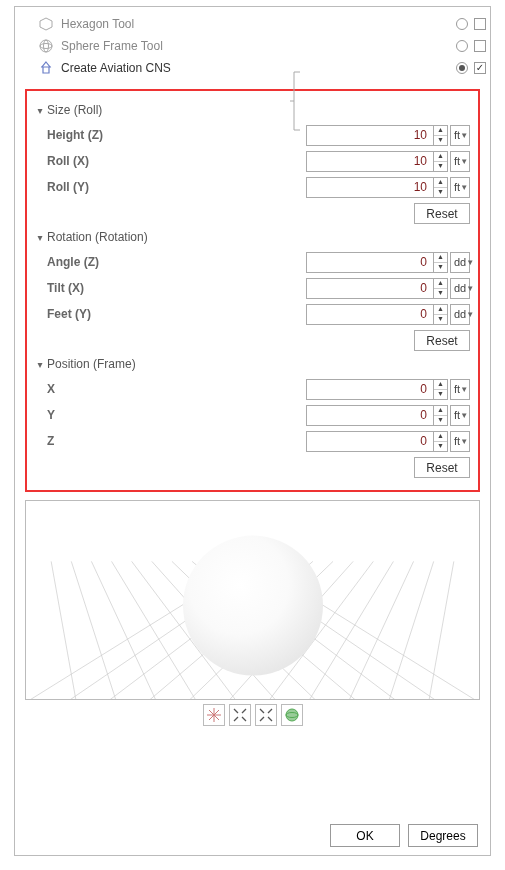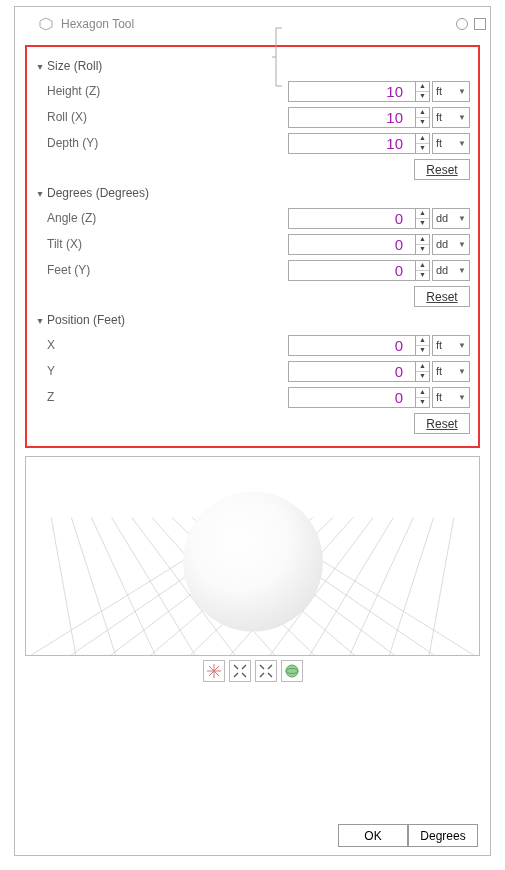--- a/index.html
+++ b/index.html
@@ -11,56 +11,78 @@
 .tool-icon { width: 18px; height: 18px; margin-right: 6px; display: flex; align-items: center; justify-content: center; }
 .tool-label { flex: 1; }
 .tool-radio { width: 12px; height: 12px; border: 1px solid #999; border-radius: 50%; margin-right: 6px; display:flex; align-items:center; justify-content:center; }
 .tool-radio.sel::after { content:""; width:6px; height:6px; border-radius:50%; background:#555; }
 .tool-check { width: 12px; height: 12px; border: 1px solid #999; background:#fff; display:flex; align-items:center; justify-content:center; }
 .tool-check.sel::after { content:"✓"; font-size:10px; line-height:10px; color:#333; }
 .red-panel { margin: 4px 10px 8px 10px; border: 2px solid #e33; padding: 6px 8px 8px 8px; }
 .sect-head { display:flex; align-items:center; color:#555; margin: 6px 0 6px 0; cursor:pointer; }
 .chev { width: 10px; text-align:center; font-size:10px; margin-right:2px; color:#666; }
 .field-row { display:flex; align-items:center; height:24px; margin:2px 0 2px 12px; }
-.field-label { width: 90px; color:#666; }
+.field-label { width: 90px; color:#666;font-weight:bold; }
 .spacer { flex:1; }
-.num-input { width:128px; height:21px; border:1px solid #aaa; text-align:right; padding:0 12px; font-size:15px; color:#a21caf; }
+.num-input { width:128px; height:21px; border:1px solid #aaa; text-align:right; padding:0 6px; font-size:12px; color:#7f1d1d; }
 .spinner { width:14px; height:21px; border:1px solid #aaa; border-left:none; display:flex; flex-direction:column; }
 .spinner div { flex:1; font-size:7px; line-height:8px; text-align:center; color:#444; cursor:pointer; }
 .spinner div:first-child { border-bottom:1px solid #ccc; }
-.unit { width:38px; height:21px; border:1px solid #aaa; margin-left:2px; display:flex; align-items:center; padding:0 3px; font-size:11px; color:#444; cursor:pointer; }
+.unit { width:20px; height:21px; border:1px solid #aaa; margin-left:2px; display:flex; align-items:center; padding:0 3px; font-size:11px; color:#444; cursor:pointer; }
 .unit .dd { margin-left:auto; font-size:8px; color:#666; }
-.reset-row { display:flex; justify-content:flex-end; margin:4px 0 4px 0;text-decoration:underline; }
+.reset-row { display:flex; justify-content:flex-end; margin:4px 0 4px 0; }
 .reset-btn { width:56px; height:21px; border:1px solid #aaa; background:#fff; font-size:12px; color:#333; cursor:pointer; }
 .preview { margin: 0 10px 4px 10px; height: 200px; border:1px solid #bbb; background:#fff; position:relative; overflow:hidden; }
 .grid { position:absolute; inset:0; }
 .sphere { position:absolute; left:50%; top:50%; width:140px; height:140px; border-radius:50%; transform:translate(-50%,-46%); background: radial-gradient(circle at 40% 35%, #fff 0%, #fafafa 40%, #e8e8e8 75%, #ddd 100%); }
 .preview-toolbar { display:flex; justify-content:center; gap:4px; margin-bottom:6px; }
 .tbtn { width:22px; height:22px; border:1px solid #bbb; background:#fff; display:flex; align-items:center; justify-content:center; cursor:pointer; font-size:12px; }
-.footer { display:flex; justify-content:flex-end; gap:0; padding: 2px 12px 0 0; margin-top:auto; }
+.footer { display:flex; justify-content:flex-end; gap:8px; padding: 2px 12px 0 0; margin-top:auto; }
 .dlg-btn { width:70px; height:23px; border:1px solid #999; background:#fff; font-size:12px; cursor:pointer; }
 .link-bracket { position: relative; width: 12px; height: 70px; margin-right: 4px; }
 .link-bracket svg { position:absolute; top:-34px; }
 </style>
 </head>
 <body>
 
 <div class="dialog">
 
   <div class="tool-list">
     <div class="tool-row">
       <span class="tool-icon">
           <svg width="16" height="16">
             <polygon points="8,2 14,5 14,11 8,14 2,11 2,5" fill="none" stroke="#aaa"></polygon>
           </svg>
         </span>
       <span class="tool-label">Hexagon Tool</span>
       <span class="tool-radio"></span>
       <span class="tool-check"></span>
     </div>
+    <div class="tool-row">
+      <span class="tool-icon">
+          <svg width="16" height="16">
+            <circle cx="8" cy="8" r="6" fill="none" stroke="#aaa"></circle>
+            <ellipse cx="8" cy="8" rx="6" ry="2.5" fill="none" stroke="#aaa"></ellipse>
+            <ellipse cx="8" cy="8" rx="2.5" ry="6" fill="none" stroke="#aaa"></ellipse>
+          </svg>
+        </span>
+      <span class="tool-label">Sphere Frame Tool</span>
+      <span class="tool-radio"></span>
+      <span class="tool-check"></span>
+    </div>
+    <div class="tool-row selected">
+      <span class="tool-icon">
+          <svg width="16" height="16">
+            <path d="M3 7 h10 M5 7 v6 h6 v-6 M8 2 l4 5 h-8 z" fill="none" stroke="#6b7fc7" stroke-width="1.2"></path>
+          </svg>
+        </span>
+      <span class="tool-label">Create Aviation CNS</span>
+      <span class="tool-radio sel"></span>
+      <span class="tool-check sel"></span>
+    </div>
   </div>
 
   <div class="red-panel">
 
     <div class="sect-head">
       <span class="chev">▾</span>
       <span>Size (Roll)</span>
     </div>
     <div style="position:relative;">
       <div class="field-row">
@@ -89,41 +111,41 @@
         <div class="spinner">
             <div>▲</div>
             <div>▼</div>
           </div>
         <div class="unit">
             <span>ft</span>
             <span class="dd">▼</span>
           </div>
       </div>
       <div class="field-row">
-        <span class="field-label">Depth (Y)</span>
+        <span class="field-label">Roll (Y)</span>
         <span class="spacer"></span>
           <span style="width:16px"></span>
         <input class="num-input" value="10" style="">
         <div class="spinner">
             <div>▲</div>
             <div>▼</div>
           </div>
         <div class="unit">
             <span>ft</span>
             <span class="dd">▼</span>
           </div>
       </div>
     </div>
     <div class="reset-row">
         <button class="reset-btn">Reset</button>
       </div>
 
     <div class="sect-head">
       <span class="chev">▾</span>
-      <span>Degrees (Degrees)</span>
+      <span>Rotation (Rotation)</span>
     </div>
     <div class="field-row">
       <span class="field-label">Angle (Z)</span>
         <span class="spacer"></span>
       <input class="num-input" value="0" style="">
       <div class="spinner">
           <div>▲</div>
           <div>▼</div>
         </div>
       <div class="unit">
@@ -156,21 +178,21 @@
           <span>dd</span>
           <span class="dd">▼</span>
         </div>
     </div>
     <div class="reset-row">
         <button class="reset-btn">Reset</button>
       </div>
 
     <div class="sect-head">
       <span class="chev">▾</span>
-      <span>Position (Feet)</span>
+      <span>Position (Frame)</span>
     </div>
     <div class="field-row">
       <span class="field-label">X</span>
         <span class="spacer"></span>
       <input class="num-input" value="0" style="">
       <div class="spinner">
           <div>▲</div>
           <div>▼</div>
         </div>
       <div class="unit">

